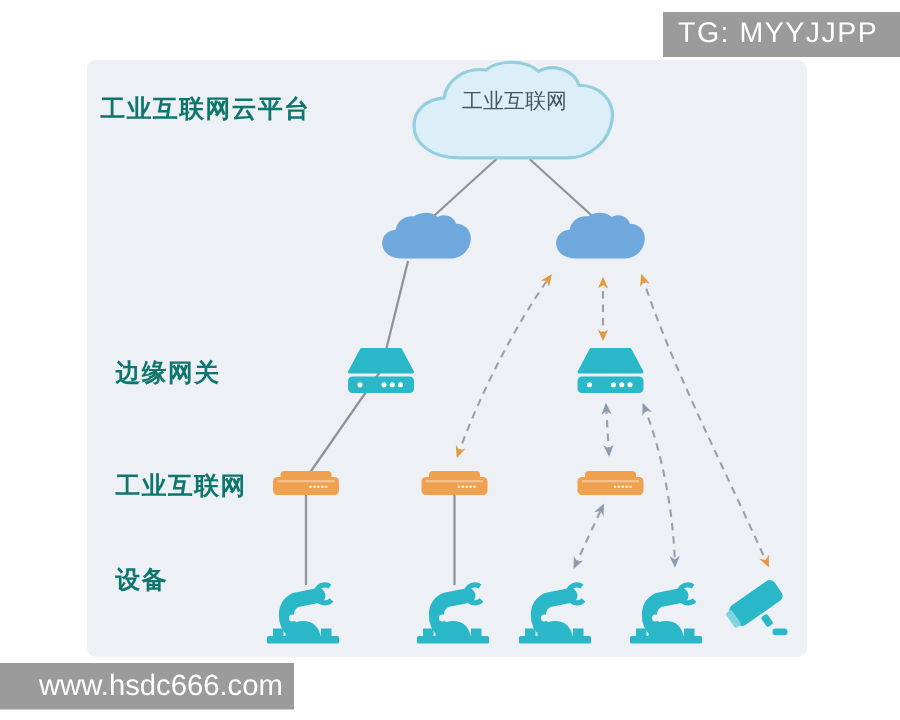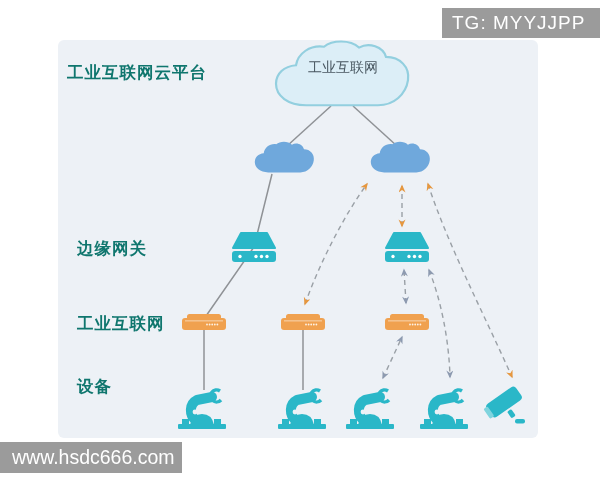--- a/index.html
+++ b/index.html
@@ -10,21 +10,21 @@
          background:#edf1f6;border-radius:6px;}
   svg.diagram{position:absolute;left:0;top:0;width:600px;height:480px;}
   .row-label{position:absolute;color:#0f766e;font-size:16.5px;font-weight:600;
              letter-spacing:1px;white-space:nowrap;}
   .cloud-text{position:absolute;left:288px;top:58px;width:110px;text-align:center;
               color:#47555f;font-size:14px;font-weight:400;line-height:19px;}
   .wm{position:absolute;background:#9b9b9b;color:#ffffff;display:flex;
       align-items:center;white-space:nowrap;}
   .wm-tr{right:0;top:8px;width:148px;height:30px;font-size:19px;padding-left:10px;
          letter-spacing:1px;text-align:right;}
-  .wm-bl{left:0;top:442px;width:170px;height:31px;font-size:19.5px;padding-left:12px;}
+  .wm-bl{left:0;top:442px;width:170px;height:31px;font-size:19.5px;padding-left:26px;}
 </style>
 </head>
 <body>
 
 <div id="stage">
 
   <div class="panel"></div>
 
   <svg class="diagram" viewBox="0 0 600 480">
     <defs>

